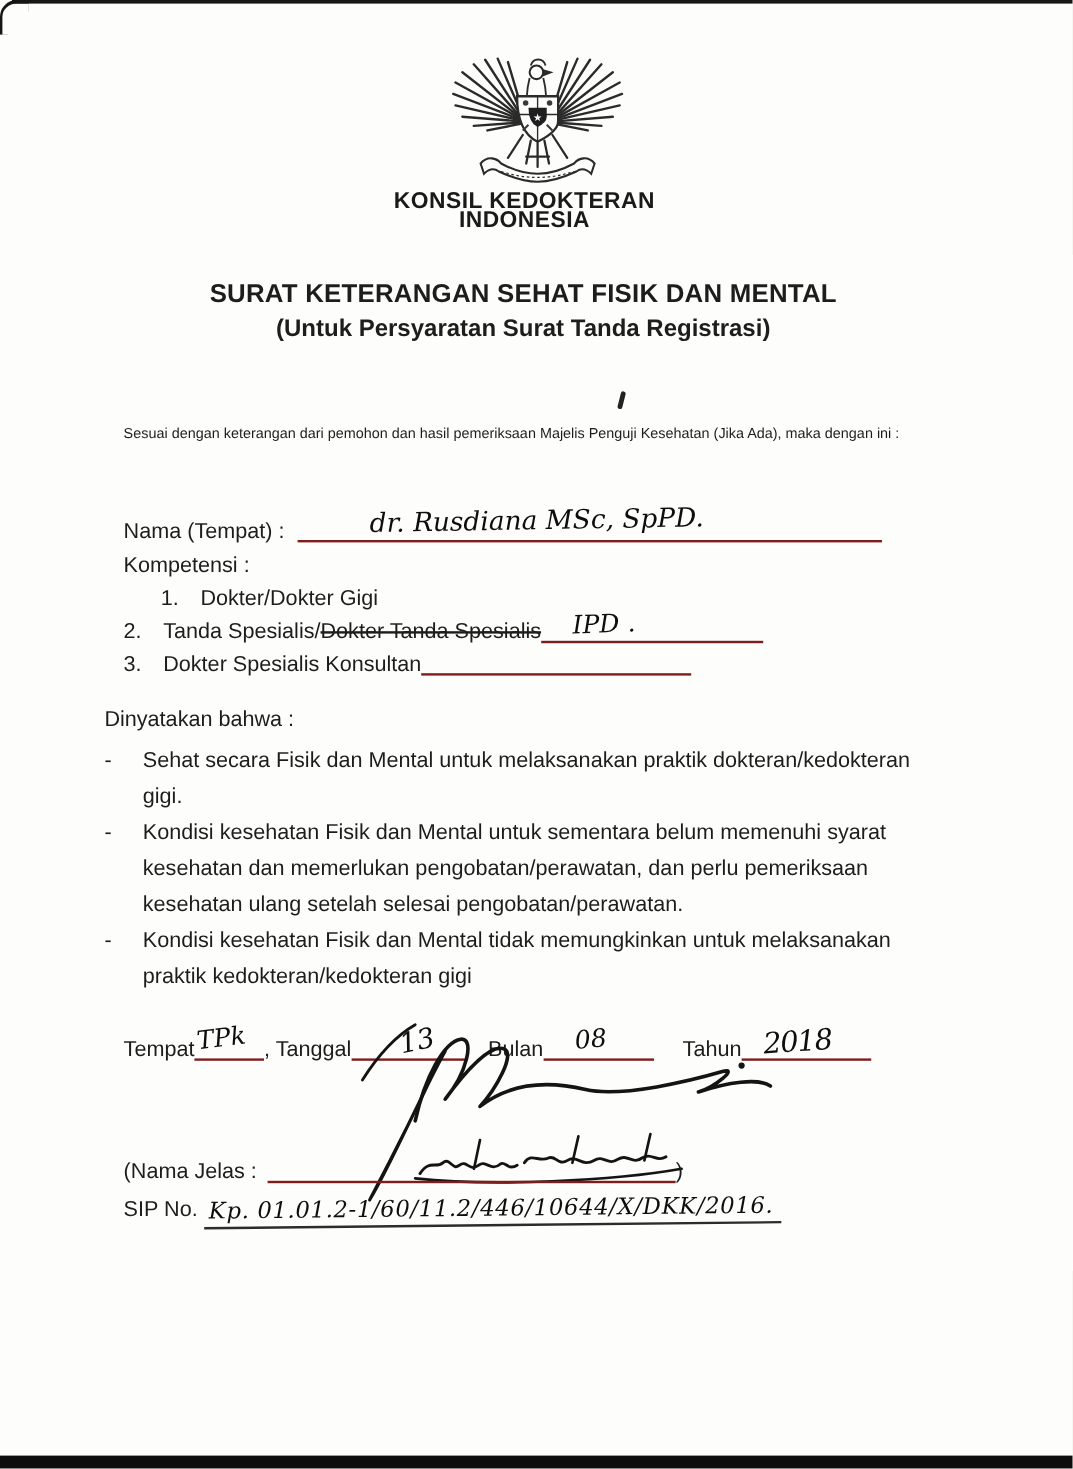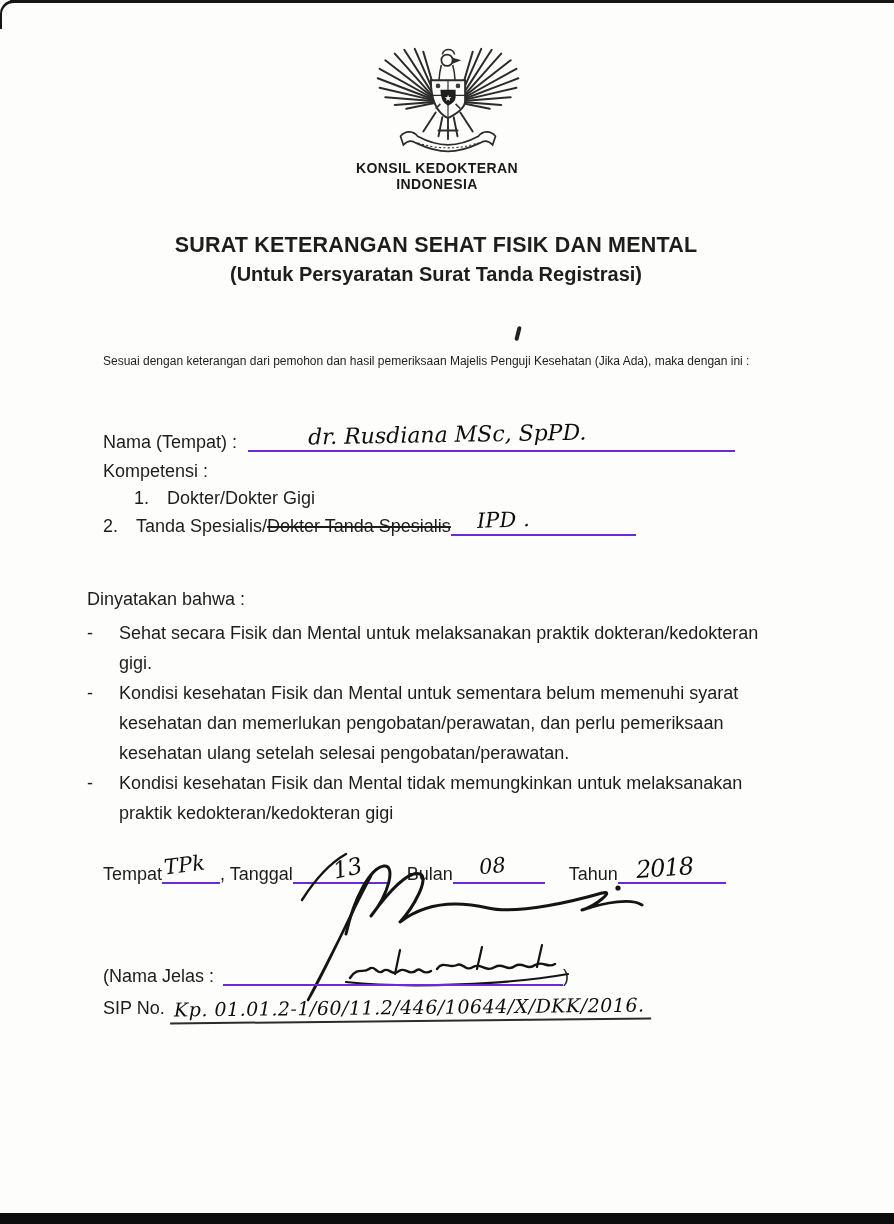--- a/index.html
+++ b/index.html
@@ -13,27 +13,27 @@
     margin:0 auto;
   }
   .abs{position:absolute;}
   
   .edge-top{top:0;left:10px;right:0;height:3px;background:#161616;}
   .edge-corner{top:0;left:0;width:22px;height:26px;border-top:3px solid #161616;border-left:2px solid #161616;border-top-left-radius:14px;background:transparent;}
   .edge-bottom{bottom:0;left:0;right:0;height:11px;background:#0d0d0d;}
   .stray{top:326px;left:516px;width:4px;height:15px;background:#222;border-radius:2px;transform:rotate(14deg);}
   
   .emblem{top:46px;left:372px;width:152px;height:114px;}
-  .org{top:160px;left:297px;width:280px;text-align:center;font-weight:bold;font-size:14px;line-height:16px;letter-spacing:.4px;color:#1a1a1a;}
+  .org{top:160px;left:297px;width:280px;text-align:center;font-weight:bold;font-size:19px;line-height:16px;letter-spacing:.4px;color:#1a1a1a;}
   .title{top:233px;left:0;width:894px;text-align:center;font-weight:bold;font-size:21.5px;letter-spacing:.2px;transform:translateX(-11px);}
   .subtitle{top:263px;left:0;width:894px;text-align:center;font-weight:bold;font-size:20px;transform:translateX(-11px);}
   
   .intro{top:347px;left:103px;width:706px;font-size:12px;line-height:29.5px;}
   .row{left:103px;font-size:18px;line-height:24px;white-space:nowrap;}
-  .uline{display:inline-block;position:relative;border-bottom:2px solid #6d28d9;height:21px;vertical-align:-4px;}
+  .uline{display:inline-block;position:relative;border-bottom:2px solid #7f1d1d;height:21px;vertical-align:-4px;}
   .hw{font-family:"DejaVu Serif", serif;font-style:italic;color:#0e0e0e;position:absolute;white-space:nowrap;}
   .num{display:inline-block;width:33px;}
   .struck{text-decoration:line-through;text-decoration-thickness:2px;}
   .stmt-wrap{top:584px;left:87px;width:706px;font-size:18px;line-height:30px;}
   .stmt-head{margin-bottom:4px;}
   .stmt{display:flex;}
   .stmt .dash{width:32px;flex:0 0 32px;}
   .stmt .txt{width:660px;}
   
   .tempat-row{top:861px;}
@@ -128,20 +128,23 @@
   <div class="abs row" style="top:459px;">Kompetensi :</div>
 
   <div class="abs row" style="top:486px;margin-left:31px;">
     <span class="num">1.</span><span>Dokter/Dokter Gigi</span>
   </div>
   <div class="abs row" style="top:513px;">
     <span class="num">2.</span><span>Tanda Spesialis/</span><span class="struck">Dokter Tanda Spesialis</span><span class="uline" style="width:185px;">
       <span class="hw" style="left:26px;bottom:2px;font-size:21px;transform:rotate(-2deg);">IPD .</span>
     </span>
   </div>
+  <div class="abs row" style="top:540px;">
+    <span class="num">3.</span><span>Dokter Spesialis Konsultan</span><span class="uline" style="width:225px;"></span>
+  </div>
 
   <div class="abs stmt-wrap">
     <div class="stmt-head">Dinyatakan bahwa :</div>
     <div class="stmt">
       <span class="dash">-</span>
       <span class="txt">Sehat secara Fisik dan Mental untuk melaksanakan praktik dokteran/kedokteran gigi.</span>
     </div>
     <div class="stmt">
       <span class="dash">-</span>
       <span class="txt">Kondisi kesehatan Fisik dan Mental untuk sementara belum memenuhi syarat kesehatan dan memerlukan pengobatan/perawatan, dan perlu pemeriksaan kesehatan ulang setelah selesai pengobatan/perawatan.</span>

